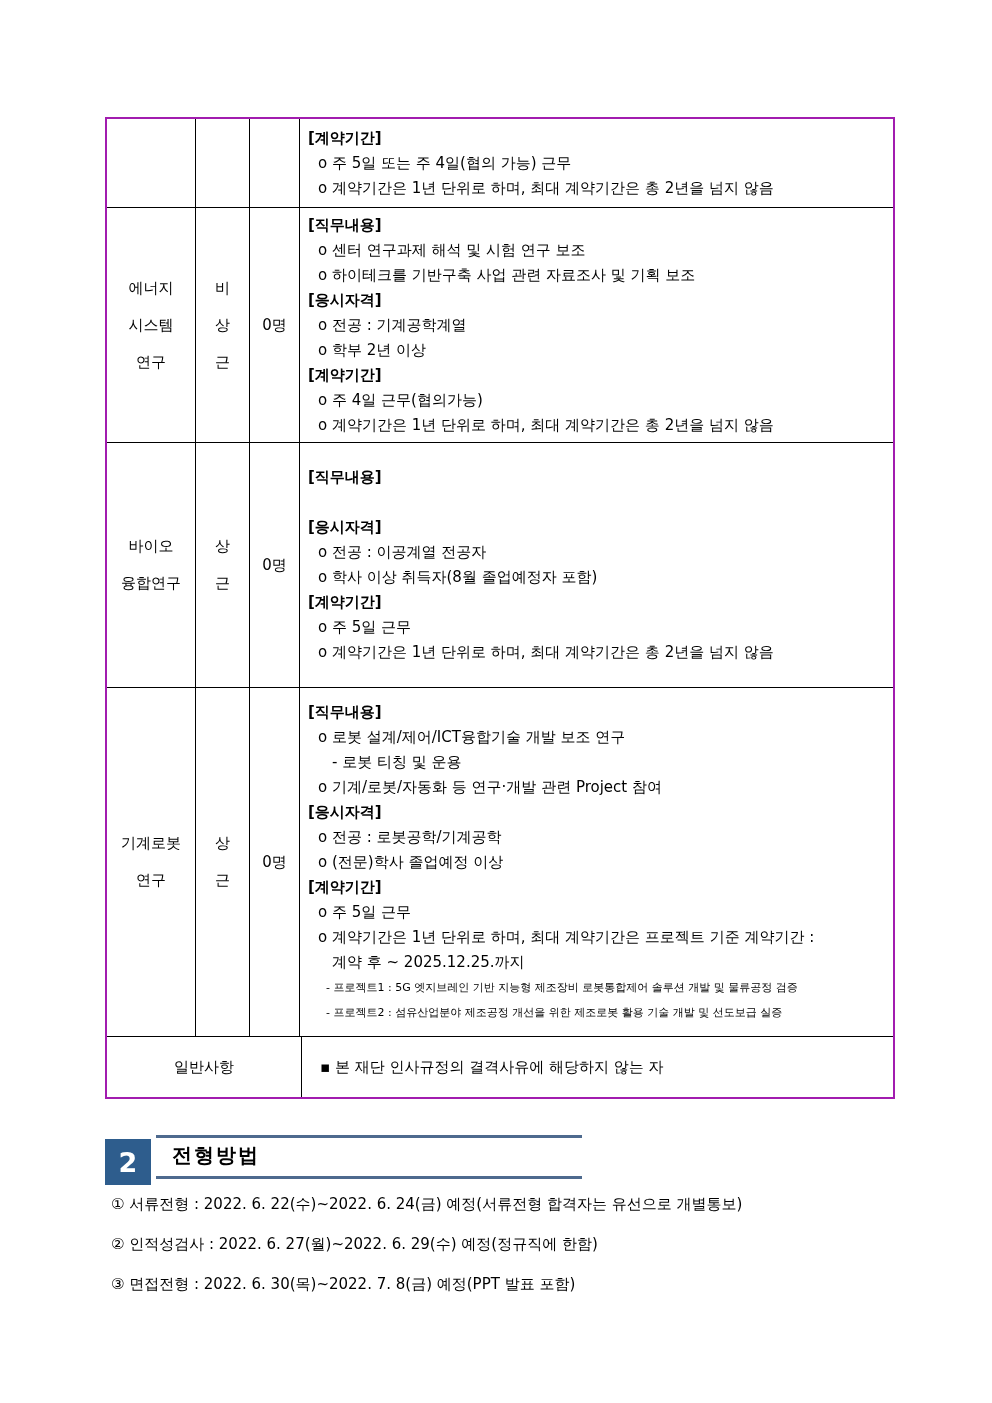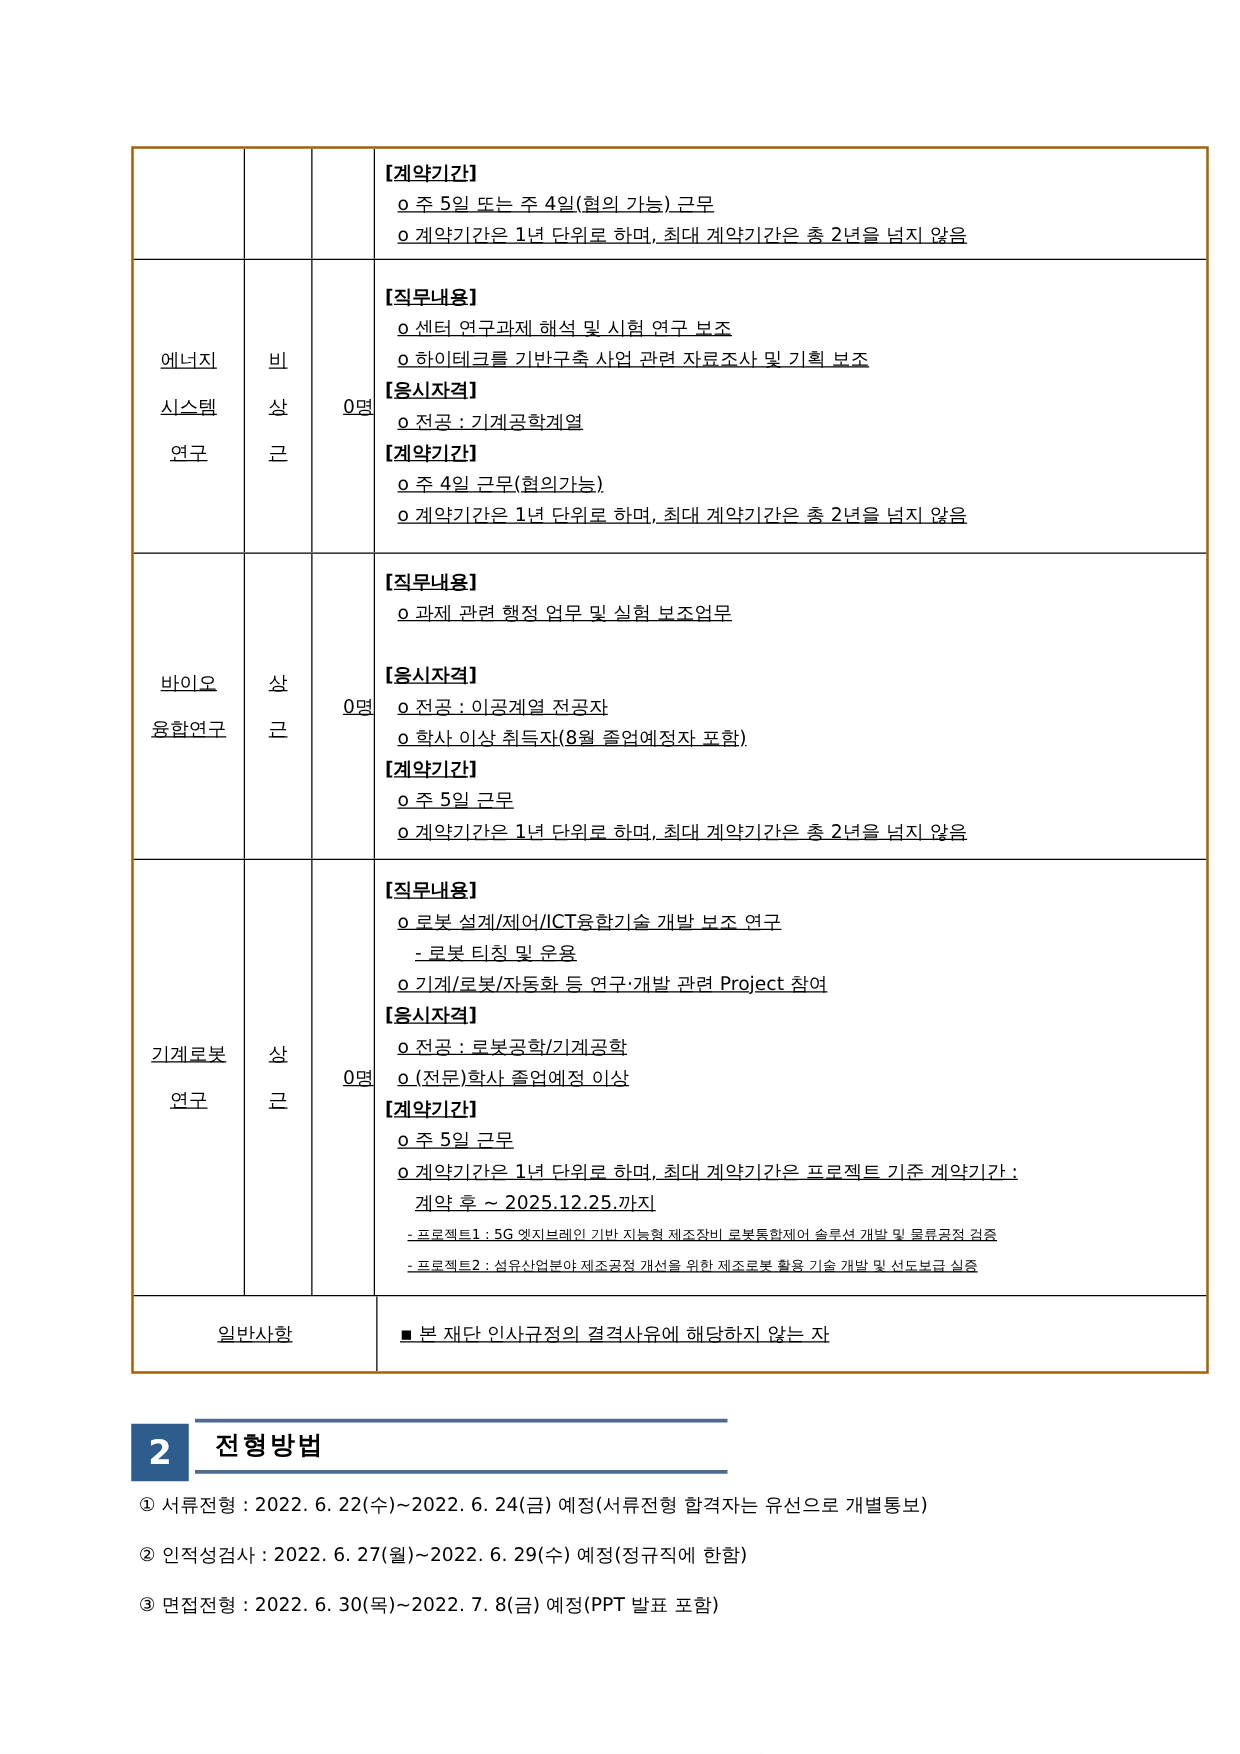--- a/index.html
+++ b/index.html
@@ -10,31 +10,30 @@
     background:#ffffff;
     font-family:"DejaVu Sans","Liberation Sans",sans-serif;
     color:#000000;
     font-size:15px;
     margin:0 auto;
     overflow:hidden;
   }
 
   
   .rtable {
-    position:absolute; left:105px; top:117px; width:862px;
-    border:2px solid #a16207;
-    text-decoration:underline;
+    position:absolute; left:105px; top:117px; width:790px;
+    border:2px solid #a21caf;
   }
   .trow { display:flex; width:100%; border-bottom:1px solid #000; overflow:hidden; }
   .trow:last-child { border-bottom:none; }
   .cell { border-right:1px solid #000; display:flex; flex-direction:column; justify-content:center; overflow:hidden; }
   .cell:last-child { border-right:none; }
   .c1 { flex:0 0 89px; align-items:center; text-align:center; }
   .c2 { flex:0 0 54px; align-items:center; text-align:center; }
-  .c3 { flex:0 0 50px; align-items:flex-end; text-align:center; }
+  .c3 { flex:0 0 50px; align-items:center; text-align:center; }
   .c4 { flex:1 1 auto; padding:4px 8px; }
   .cmerged { flex:0 0 195px; align-items:center; text-align:center; }
   .stack div { line-height:37px; }
   .details .dl { line-height:25px; white-space:nowrap; }
   .details .hdr { font-weight:bold; }
   .details .item { padding-left:10px; }
   .details .cont { padding-left:24px; }
   .details .sub { padding-left:18px; font-size:11px; }
   .details .blank { height:25px; }
 
@@ -89,41 +88,41 @@
         </div>
       <div class="cell c3">
         <span>0명</span>
       </div>
       <div class="cell c4 details">
           <div class="dl hdr">[직무내용]</div>
           <div class="dl item">o 센터 연구과제 해석 및 시험 연구 보조</div>
           <div class="dl item">o 하이테크를 기반구축 사업 관련 자료조사 및 기획 보조</div>
           <div class="dl hdr">[응시자격]</div>
           <div class="dl item">o 전공 : 기계공학계열</div>
+          <div class="dl item">o 학부 2년 이상</div>
           <div class="dl hdr">[계약기간]</div>
           <div class="dl item">o 주 4일 근무(협의가능)</div>
           <div class="dl item">o 계약기간은 1년 단위로 하며, 최대 계약기간은 총 2년을 넘지 않음</div>
         </div>
     </div>
 
     <div class="trow" style="height:245px">
       <div class="cell c1 stack">
           <div>바이오</div>
           <div>융합연구</div>
         </div>
       <div class="cell c2 stack">
           <div>상</div>
           <div>근</div>
         </div>
       <div class="cell c3">
         <span>0명</span>
       </div>
       <div class="cell c4 details">
           <div class="dl hdr">[직무내용]</div>
-          <div class="dl item">o 과제 관련 행정 업무 및 실험 보조업무</div>
           <div class="dl blank"></div>
           <div class="dl hdr">[응시자격]</div>
           <div class="dl item">o 전공 : 이공계열 전공자</div>
           <div class="dl item">o 학사 이상 취득자(8월 졸업예정자 포함)</div>
           <div class="dl hdr">[계약기간]</div>
           <div class="dl item">o 주 5일 근무</div>
           <div class="dl item">o 계약기간은 1년 단위로 하며, 최대 계약기간은 총 2년을 넘지 않음</div>
         </div>
     </div>
 

